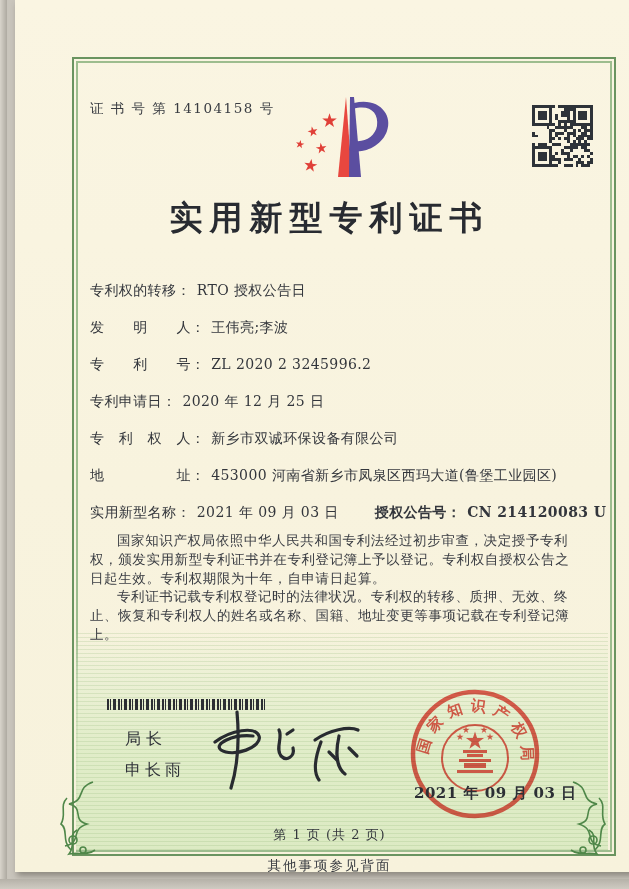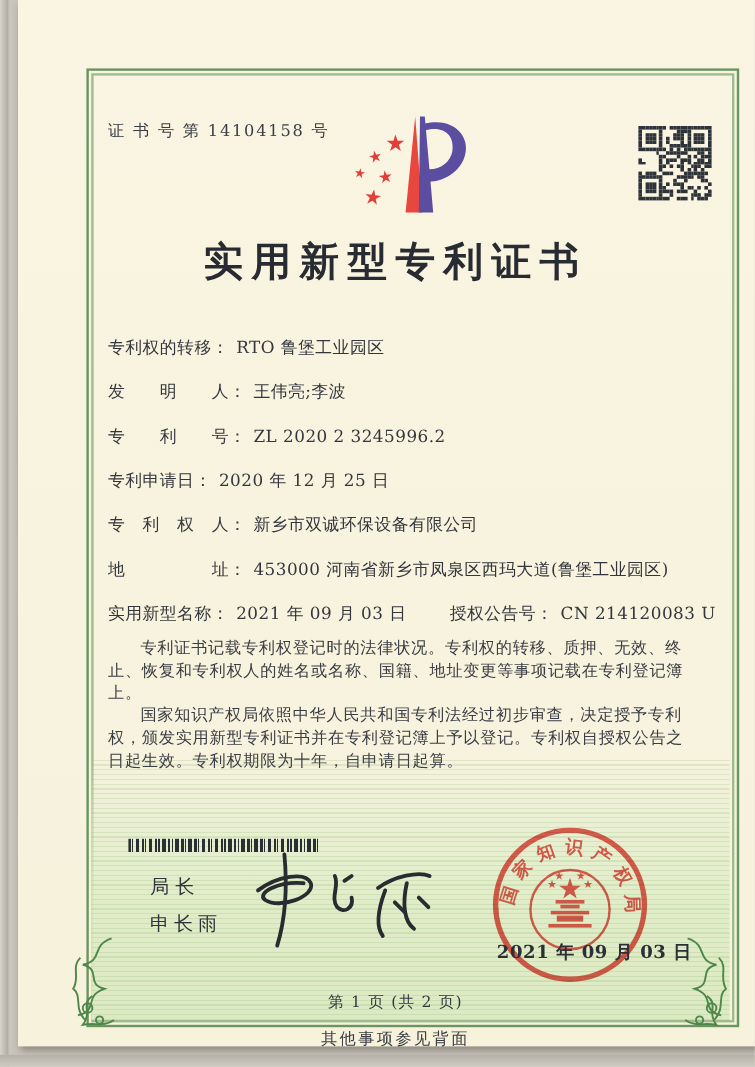--- a/index.html
+++ b/index.html
@@ -40,21 +40,21 @@
     font-family:"DejaVu Sans","Liberation Sans",sans-serif;}
   
   .qr{position:absolute;left:517px;top:105px;width:61px;height:62px;
     display:grid;grid-template-columns:repeat(21,1fr);grid-template-rows:repeat(21,1fr);}
   .qr i{background:#2e3339;}
   
   .fields{position:absolute;left:75px;top:272px;width:500px;
     font-size:14px;color:#33363c;letter-spacing:.4px;}
   .frow{height:37px;line-height:37px;white-space:nowrap;}
   .flabel{margin-right:6px;}
-  .pair2{margin-left:36px;}
+  .pair2{margin-left:36px;font-weight:bold;}
   
   .paras{position:absolute;left:75px;top:531px;width:486px;
     font-size:13.5px;line-height:18.8px;color:#3a3d43;letter-spacing:.6px;}
   .paras p{margin:0;text-indent:27px;}
   
   .barcode{position:absolute;left:92px;top:699px;width:158px;height:11px;
     background:repeating-linear-gradient(90deg,#2b2e33 0 2px,transparent 2px 3px,
       #2b2e33 3px 4px,transparent 4px 6px,#2b2e33 6px 9px,transparent 9px 11px);}
   .director-title{position:absolute;left:110px;top:729px;font-size:16px;
     letter-spacing:5px;color:#2f3238;}
@@ -342,21 +342,21 @@
       <i style="grid-row:21;grid-column:16"></i>
       <i style="grid-row:21;grid-column:18"></i>
       <i style="grid-row:21;grid-column:19"></i>
       <i style="grid-row:21;grid-column:20"></i>
     </div>
 
   <div class="title">实用新型专利证书</div>
 
   <div class="fields">
     <div class="frow">
-      <span class="flabel">专利权的转移：</span><span class="fvalue">RTO 鲁堡工业园区</span>
+      <span class="flabel">专利权的转移：</span><span class="fvalue">RTO 授权公告日</span>
     </div>
     <div class="frow">
       <span class="flabel">发　　明　　人：</span><span class="fvalue">王伟亮;李波</span>
     </div>
     <div class="frow">
       <span class="flabel">专　　利　　号：</span><span class="fvalue">ZL 2020 2 3245996.2</span>
     </div>
     <div class="frow">
       <span class="flabel">专利申请日：</span><span class="fvalue">2020 年 12 月 25 日</span>
     </div>
@@ -365,22 +365,22 @@
     </div>
     <div class="frow">
       <span class="flabel">地　　　　　址：</span><span class="fvalue">453000 河南省新乡市凤泉区西玛大道(鲁堡工业园区)</span>
     </div>
     <div class="frow">
       <span class="flabel">实用新型名称：</span><span class="fvalue">2021 年 09 月 03 日</span><span class="pair2"><span class="flabel">授权公告号：</span><span class="fvalue">CN 214120083 U</span></span>
     </div>
   </div>
 
   <div class="paras">
+    <p>国家知识产权局依照中华人民共和国专利法经过初步审查，决定授予专利权，颁发实用新型专利证书并在专利登记簿上予以登记。专利权自授权公告之日起生效。专利权期限为十年，自申请日起算。</p>
     <p>专利证书记载专利权登记时的法律状况。专利权的转移、质押、无效、终止、恢复和专利权人的姓名或名称、国籍、地址变更等事项记载在专利登记簿上。</p>
-    <p>国家知识产权局依照中华人民共和国专利法经过初步审查，决定授予专利权，颁发实用新型专利证书并在专利登记簿上予以登记。专利权自授权公告之日起生效。专利权期限为十年，自申请日起算。</p>
   </div>
 
   <div class="barcode"></div>
 
   <div class="director-title">局长</div>
   <div class="director-name">申长雨</div>
 
   <div class="signature">
     <svg width="160" height="95" viewBox="0 0 160 95">
       <g fill="none" stroke="#282b30" stroke-width="3.2" stroke-linecap="round">

